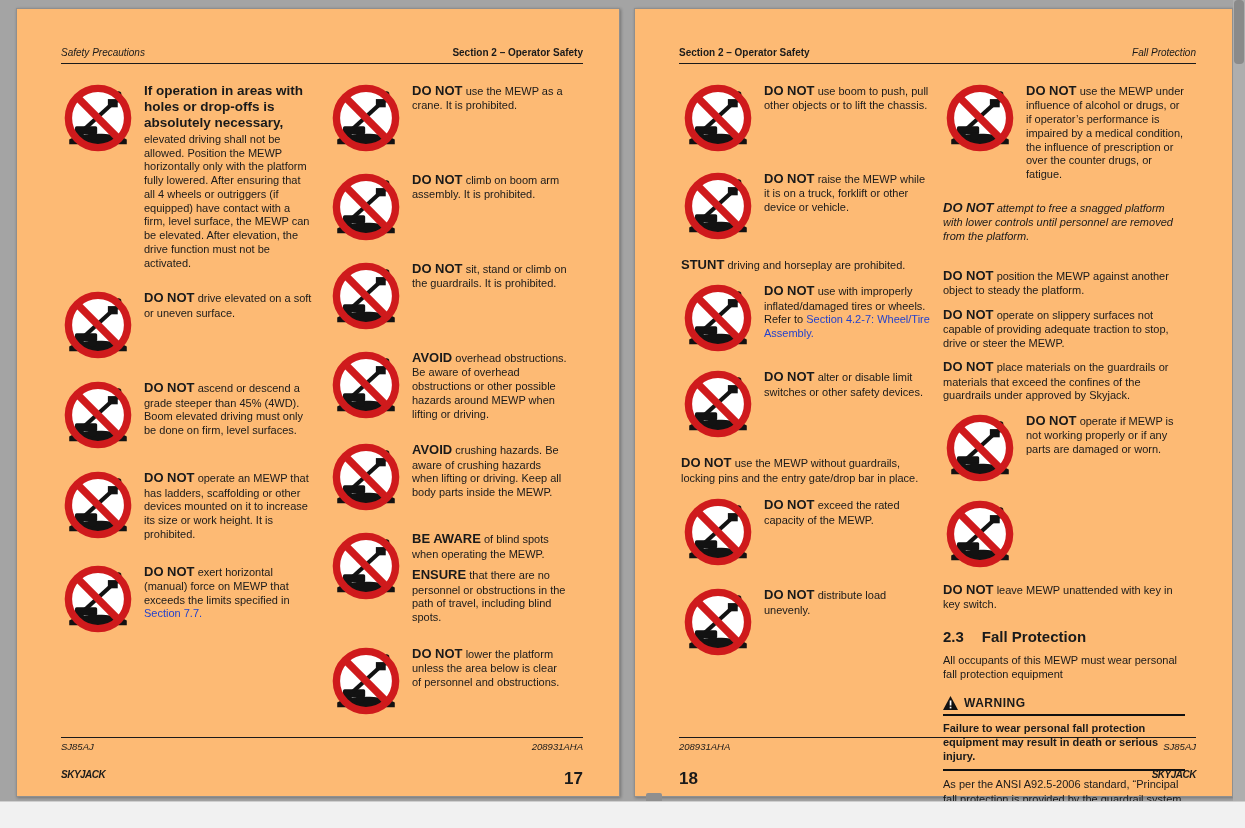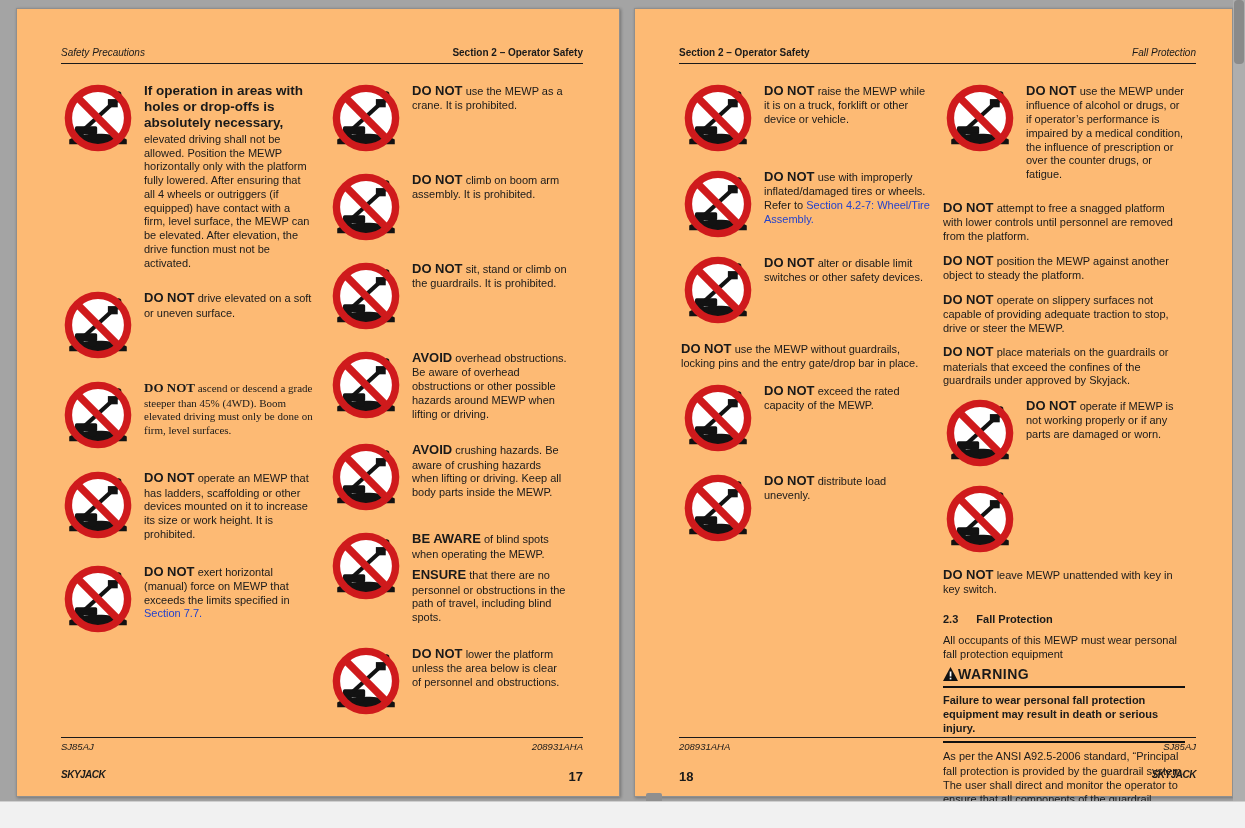--- a/index.html
+++ b/index.html
@@ -11,44 +11,44 @@
   #page-18 { left:634px; width:599px; }
 
   .phead { position:absolute; left:44px; right:36px; top:38px; border-bottom:1px solid #1a1a1a; padding-bottom:5px; font-size:10px; display:flex; justify-content:space-between; }
   .it { font-style:italic; }
   .bd { font-weight:bold; }
 
   .pfoot { position:absolute; left:44px; right:36px; top:728px; border-top:1px solid #1a1a1a; padding-top:3px; font-size:9.5px; display:flex; justify-content:space-between; align-items:flex-start; }
   .fcol { display:flex; flex-direction:column; gap:17px; }
   .fcol.r { text-align:right; }
   .logo { font-weight:bold; font-size:10px; letter-spacing:-0.5px; font-style:italic; }
-  .pageno { font-weight:bold; font-size:13px; }
+  .pageno { font-weight:bold; font-size:17px; }
 
   .col { position:absolute; top:72px; }
   #page-17 .c1 { left:44px; width:252px; }
   #page-17 .c2 { left:312px; width:238px; }
   #page-18 .c1 { left:46px; width:252px; }
   #page-18 .c2 { left:308px; width:242px; }
 
   .item { display:flex; gap:9px; align-items:flex-start; }
   .picto { width:74px; height:74px; flex:none; }
   .itext { font-size:11px; line-height:1.25; padding-top:2px; }
   .itext p { margin:0 0 6px 0; }
   .para { font-size:11px; line-height:1.25; }
   .para p { margin:0; }
   .b { font-weight:bold; font-size:13px; }
   .bb { display:block; font-weight:bold; font-size:13.5px; line-height:1.18; margin-bottom:2px; }
   .link { color:#2442cc; text-decoration:none; cursor:pointer; }
 
-  .sect { font-size:11px; font-weight:bold; margin:6px 0 8px 0; }
+  .sect { font-size:15px; font-weight:bold; margin:6px 0 8px 0; }
   .sect .num { margin-right:18px; }
-  .intro { font-size:11px; line-height:1.3; margin-bottom:4px; }
+  .intro { font-size:11px; line-height:1.3; margin-bottom:14px; }
 
   .warnbox { margin-top:4px; }
-  .warnhead { display:flex; align-items:center; font-size:14px; font-weight:bold; letter-spacing:.5px; padding-bottom:4px; border-bottom:2px solid #111; }
+  .warnhead { display:flex; align-items:center; gap:6px; font-size:12px; font-weight:bold; letter-spacing:.5px; padding-bottom:4px; border-bottom:2px solid #111; }
   .warnstmt { font-size:11px; font-weight:bold; line-height:1.3; padding:5px 0 6px 0; border-bottom:2px solid #111; }
   .warnbody { font-size:11px; line-height:1.3; padding-top:6px; }
 
   
   .toolbar { position:absolute; left:0; right:0; top:801px; height:27px; background:#f1f1f1; border-top:1px solid #cfcfcf; }
   .handle { position:absolute; left:646px; top:793px; width:16px; height:9px; background:#8f8f8f; border-radius:2px 2px 0 0; }
 
   
   .scrollbar { position:absolute; right:0; top:0; width:12px; height:801px; background:#aeaeae; }
   .thumb { position:absolute; top:0; left:1px; width:10px; height:64px; background:#8a8a8a; border-radius:4px; }
@@ -87,21 +87,21 @@
         </div>
       </div>
       <div class="item" style="min-height: 76px; margin-bottom: 14px;">
         <svg class="picto" viewBox="0 0 90 90">
           <use href="#prohib"></use>
         </svg>
         <div class="itext">
           <p><span class="b">DO NOT</span> <span class="t">drive elevated on a soft or uneven surface.</span> </p>
         </div>
       </div>
-      <div class="item" style="min-height: 76px; margin-bottom: 14px; font-family: Liberation Serif, serif;">
+      <div class="item" style="min-height: 76px; margin-bottom: 14px;">
         <svg class="picto" viewBox="0 0 90 90">
           <use href="#prohib"></use>
         </svg>
         <div class="itext">
           <p><span class="b">DO NOT</span> <span class="t">ascend or descend a grade steeper than 45% (4WD). Boom elevated driving must only be done on firm, level surfaces.</span> </p>
         </div>
       </div>
       <div class="item" style="min-height: 76px; margin-bottom: 14px;">
         <svg class="picto" viewBox="0 0 90 90">
           <use href="#prohib"></use>
@@ -189,26 +189,39 @@
     </div>
   </div>
 </div>
 
 <div class="page" id="page-18">
   <div class="phead">
     <span class="bd">Section 2 – Operator Safety</span>
     <span class="it">Fall Protection</span>
   </div>
   <div class="col c1">
+      <div class="item" style="min-height: 78px; margin-bottom: 10px;">
+        <svg class="picto" viewBox="0 0 90 90">
+          <use href="#prohib"></use>
+        </svg>
+        <div class="itext">
+          <p><span class="b">DO NOT</span> <span class="t">use boom to push, pull other objects or to lift the chassis.</span> </p>
+        </div>
+      </div>
       <div class="item" style="min-height: 78px; margin-bottom: 8px;">
         <svg class="picto" viewBox="0 0 90 90">
           <use href="#prohib"></use>
         </svg>
         <div class="itext">
           <p><span class="b">DO NOT</span> <span class="t">raise the MEWP while it is on a truck, forklift or other device or vehicle.</span> </p>
+        </div>
+      </div>
+      <div class="para" style="margin-bottom: 8px;">
+        <div class="itext">
+          <p><span class="b">STUNT</span> <span class="t">driving and horseplay are prohibited.</span> </p>
         </div>
       </div>
       <div class="item" style="min-height: 78px; margin-bottom: 8px;">
         <svg class="picto" viewBox="0 0 90 90">
           <use href="#prohib"></use>
         </svg>
         <div class="itext">
           <p><span class="b">DO NOT</span> <span class="t">use with improperly inflated/damaged tires or wheels. Refer to</span> <a class="link">Section 4.2-7: Wheel/Tire Assembly.</a> </p>
         </div>
       </div>
@@ -245,21 +258,21 @@
   <div class="col c2">
     <div>
         <div class="item" style="min-height: 82px; margin-bottom: 10px;">
           <svg class="picto" viewBox="0 0 90 90">
             <use href="#prohib"></use>
           </svg>
           <div class="itext">
             <p><span class="b">DO NOT</span> <span class="t">use the MEWP under influence of alcohol or drugs, or if operator’s performance is impaired by a medical condition, the influence of prescription or over the counter drugs, or fatigue.</span> </p>
           </div>
         </div>
-        <div class="para" style="margin-bottom: 7px;">
+        <div class="para" style="margin-bottom: 22px; font-style: italic;">
           <div class="itext">
             <p><span class="b">DO NOT</span> <span class="t">attempt to free a snagged platform with lower controls until personnel are removed from the platform.</span> </p>
           </div>
         </div>
         <div class="para" style="margin-bottom: 7px;">
           <div class="itext">
             <p><span class="b">DO NOT</span> <span class="t">position the MEWP against another object to steady the platform.</span> </p>
           </div>
         </div>
         <div class="para" style="margin-bottom: 7px;">

